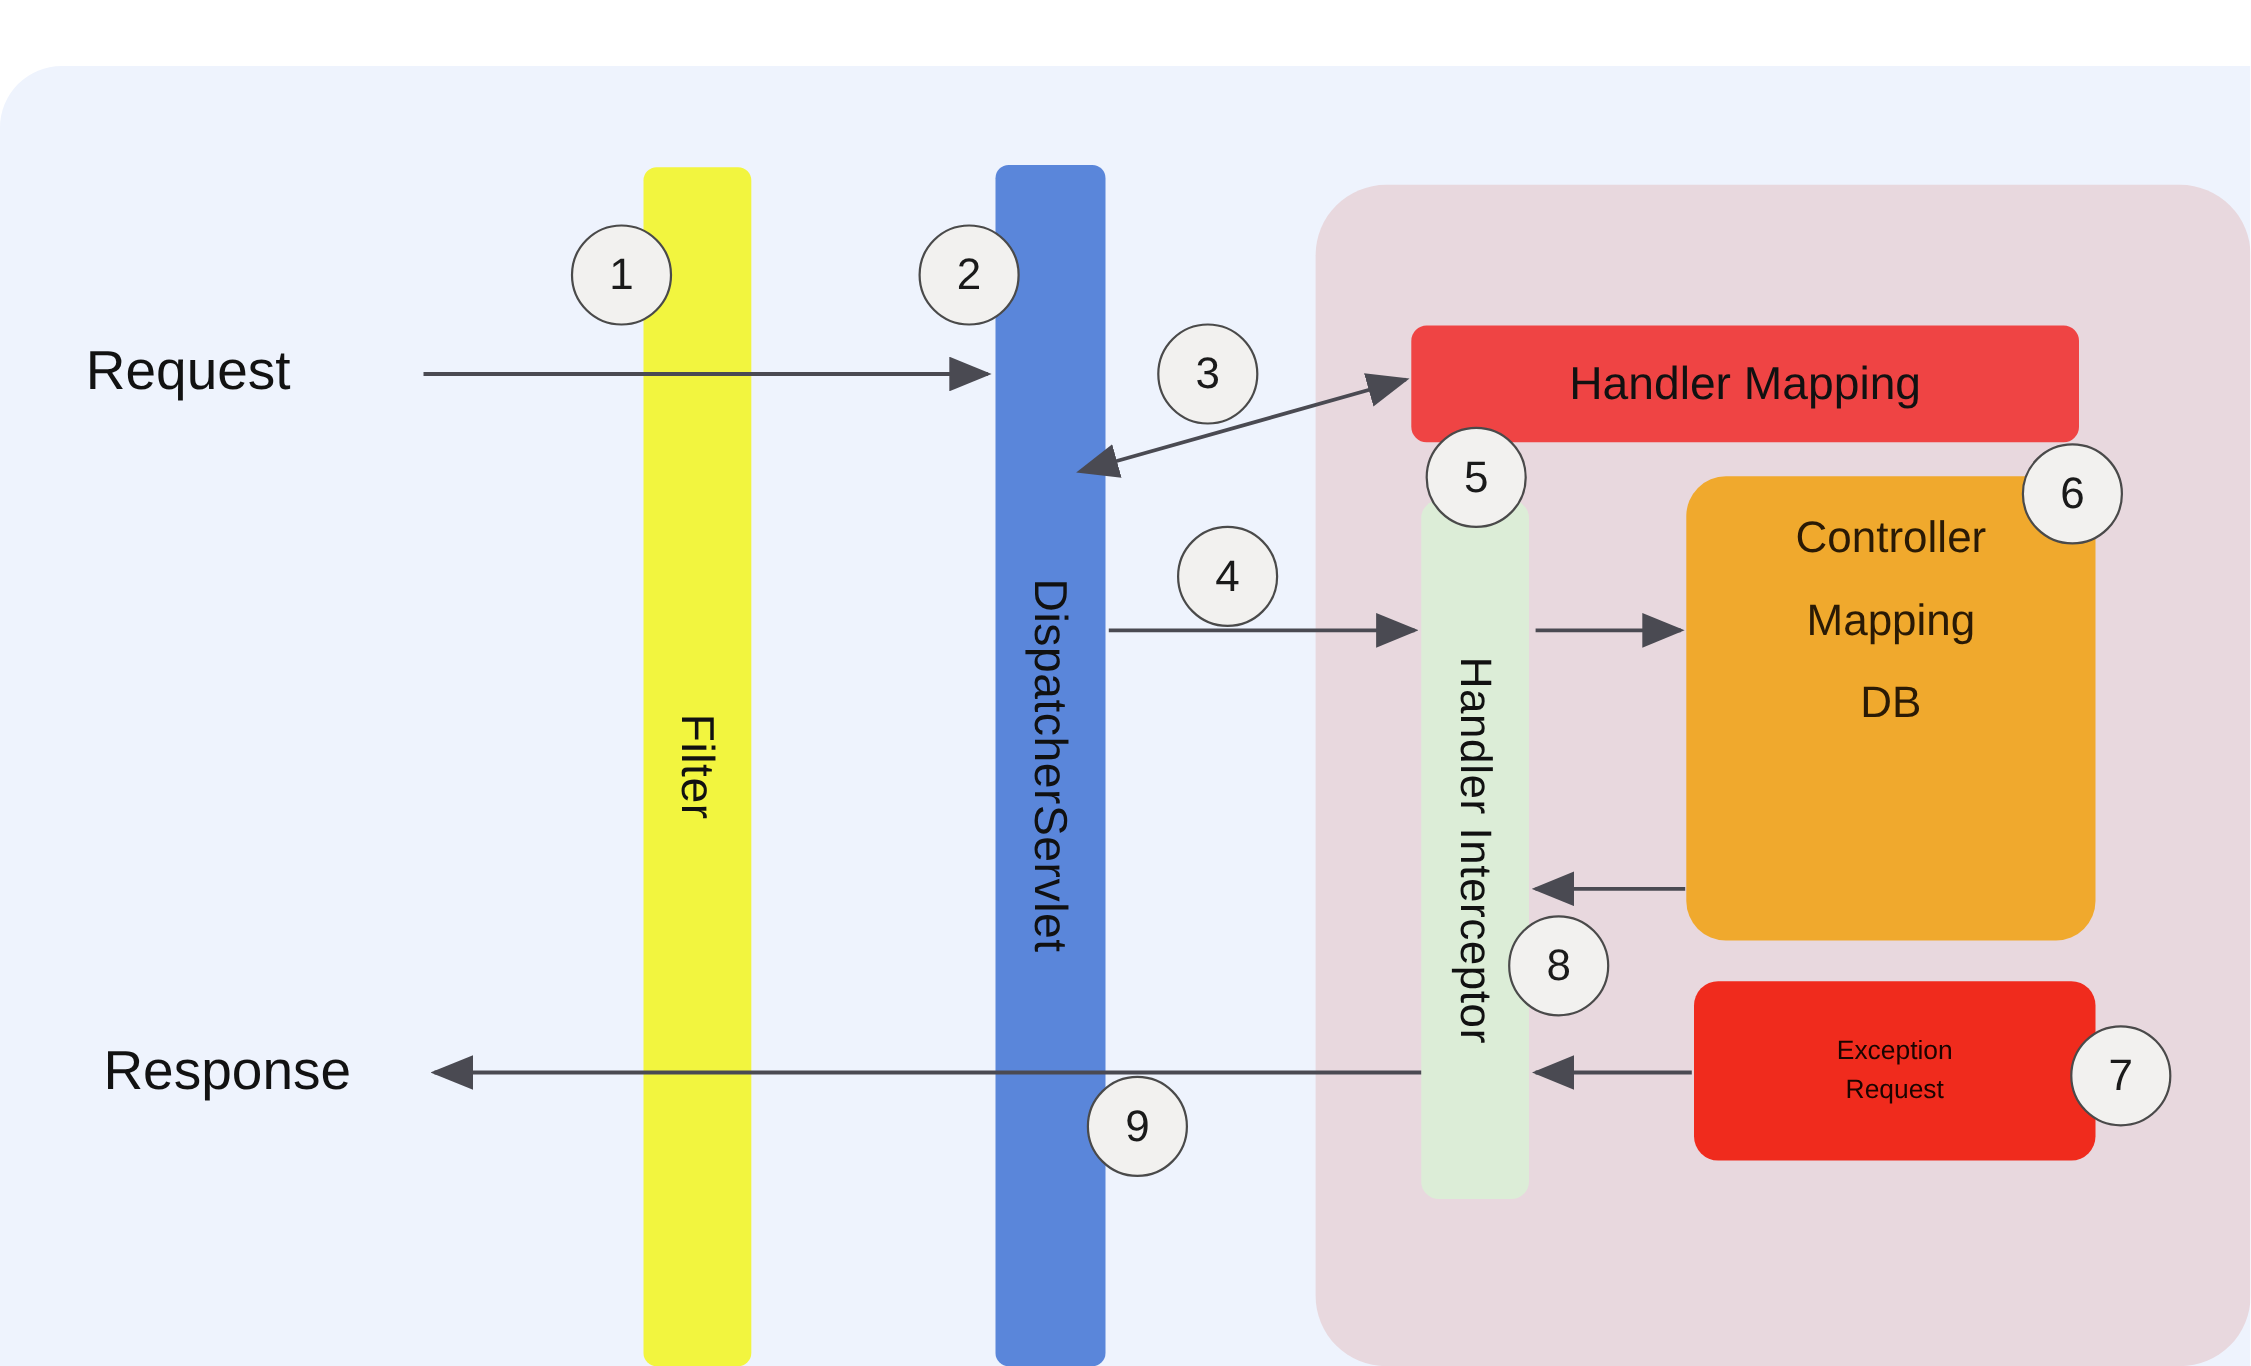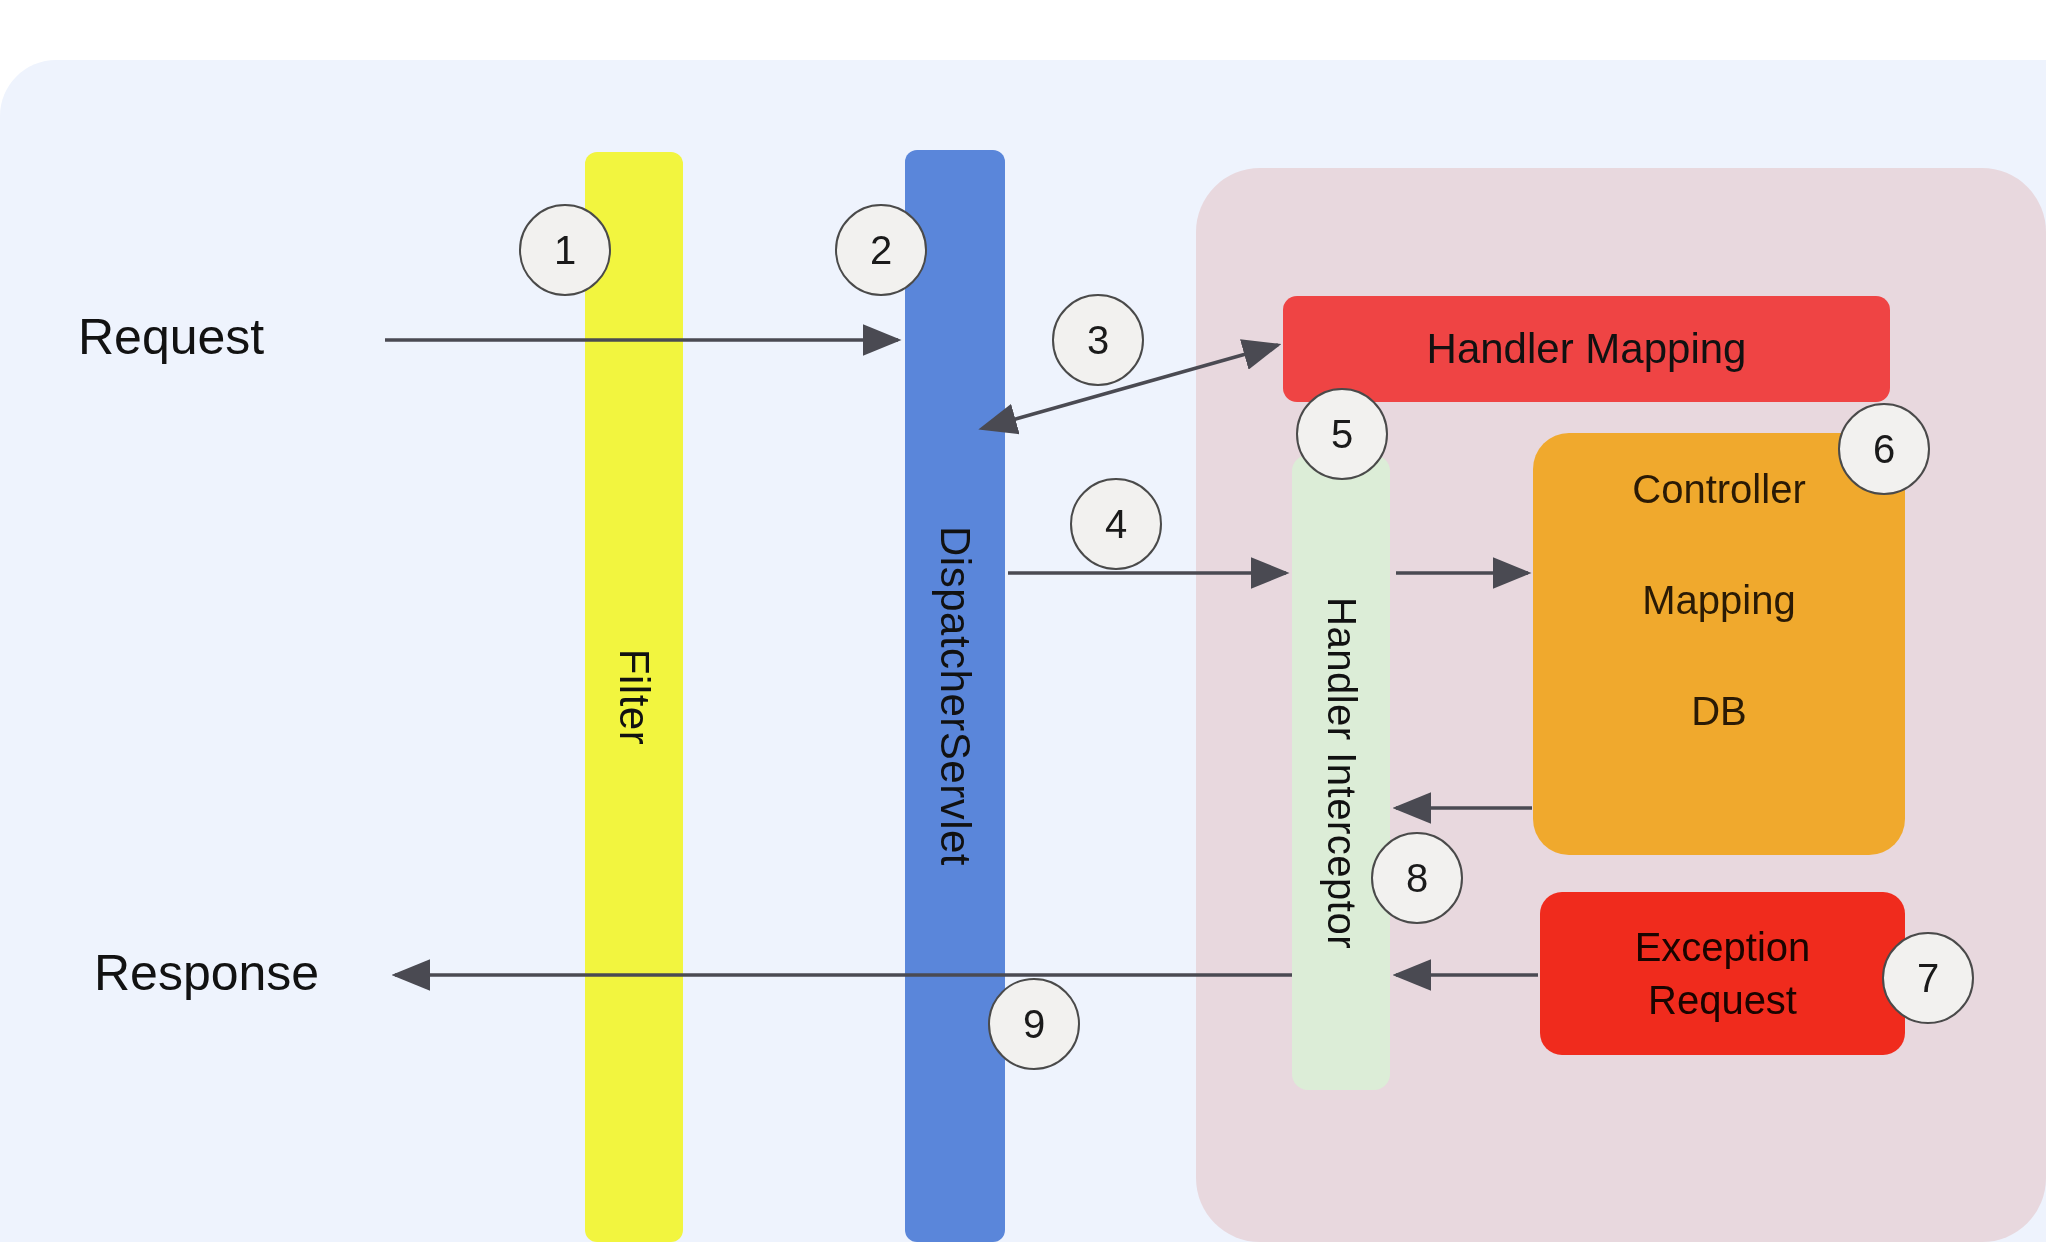--- a/index.html
+++ b/index.html
@@ -103,39 +103,39 @@
   }
 
   #controller-box {
     left: 1533px;
     top: 433px;
     width: 372px;
     height: 422px;
     background: #f0a92d;
     border-radius: 36px;
     padding-top: 34px;
-    gap: 66px;
+    gap: 30px;
   }
   #controller-box .box-label {
     font-size: 40px;
     color: #2a1a05;
   }
 
   #exception-handler-box {
     left: 1540px;
     top: 892px;
     width: 365px;
     height: 163px;
     background: #f02b1d;
     border-radius: 22px;
     justify-content: center;
     gap: 8px;
   }
   #exception-handler-box .box-label {
-    font-size: 40px;
+    font-size: 24px;
     color: #1a0400;
     line-height: 1.12;
   }
 
   
   .step-circle {
     position: absolute;
     width: 92px;
     height: 92px;
     border-radius: 50%;

